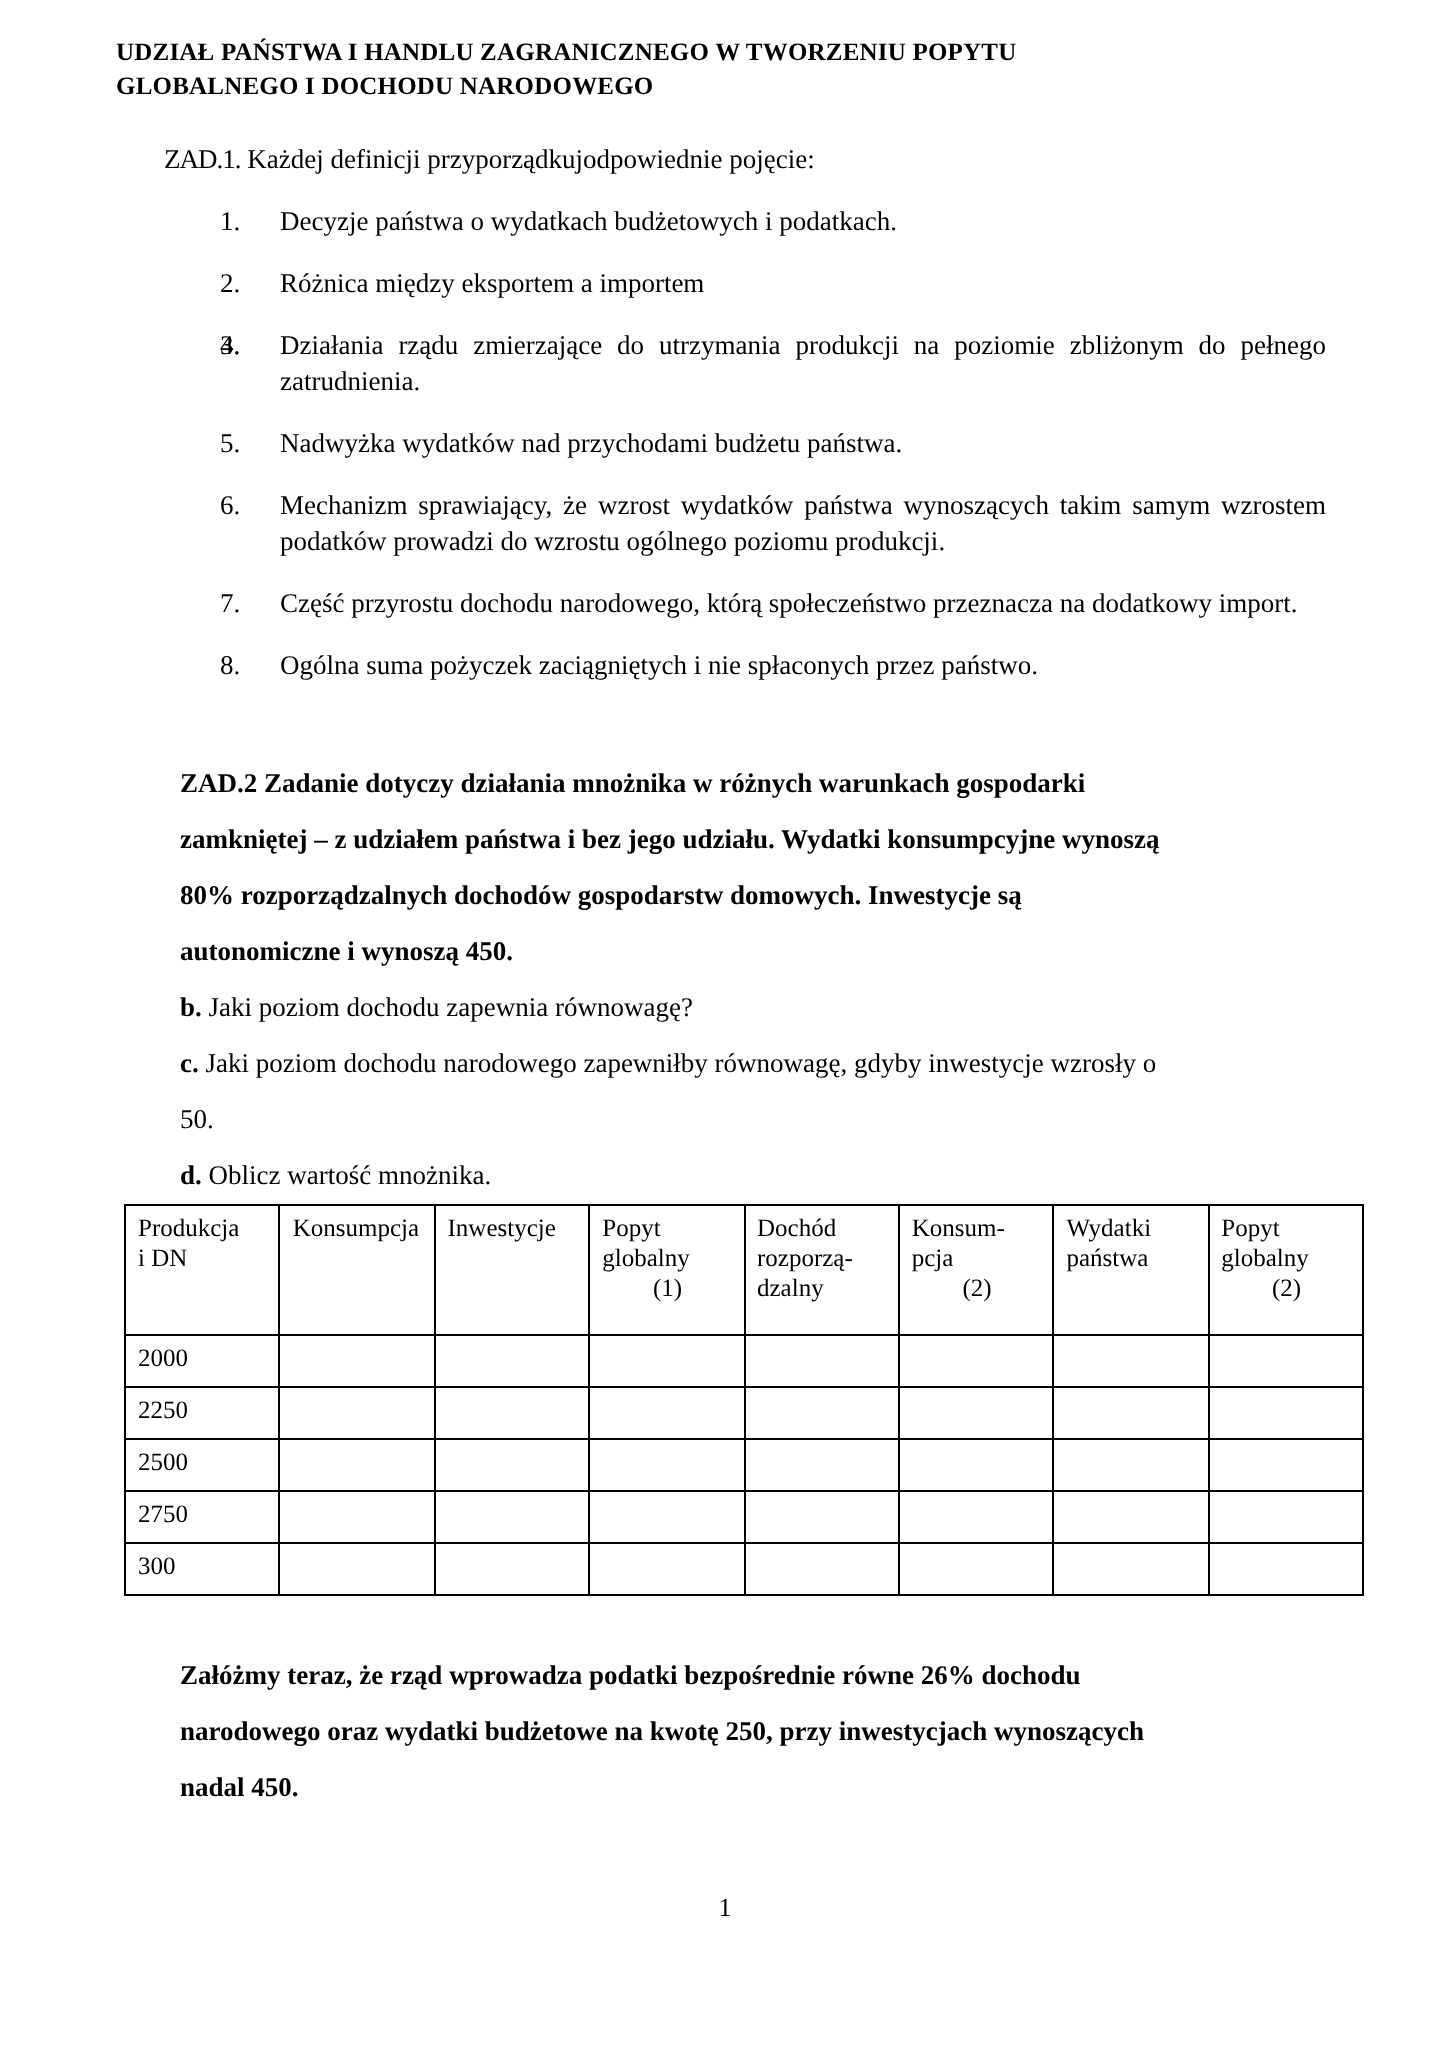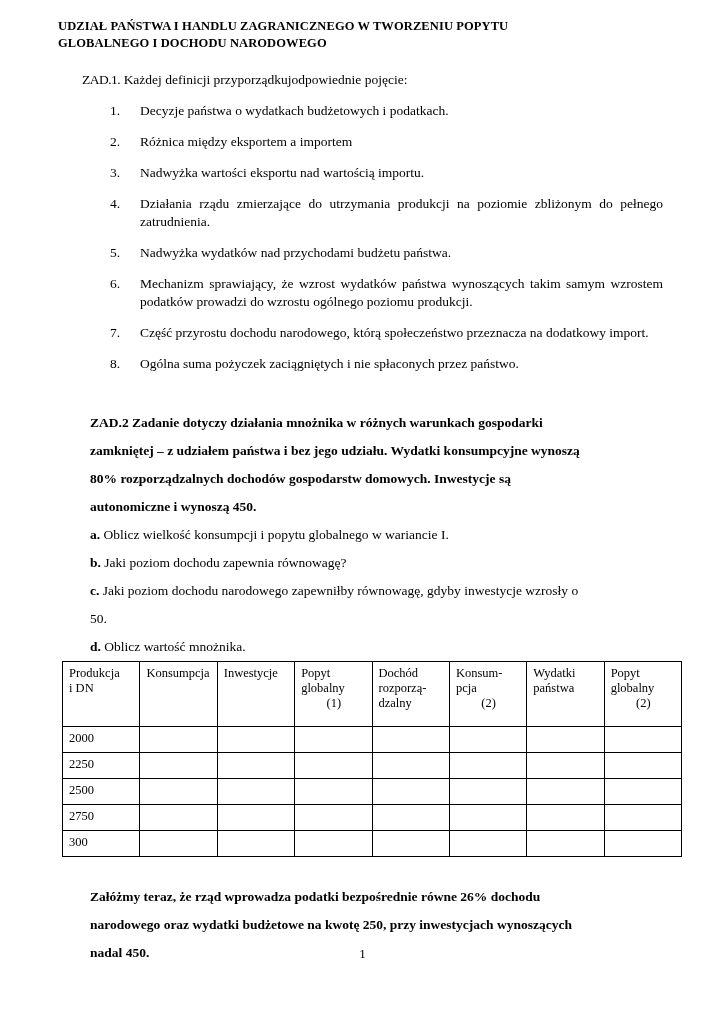--- a/index.html
+++ b/index.html
@@ -144,21 +144,20 @@
     <li>
       <span class="num">1.</span>
       <span>Decyzje państwa o wydatkach budżetowych i podatkach.</span>
     </li>
     <li>
       <span class="num">2.</span>
       <span>Różnica między eksportem a importem</span>
     </li>
     <li>
       <span class="num">3.</span>
-      <span>Nadwyżka wartości eksportu nad wartością importu.</span>
     </li>
     <li class="just">
       <span class="num">4.</span>
       <span>Działania  rządu zmierzające  do utrzymania  produkcji  na  poziomie zbliżonym do pełnego zatrudnienia.</span>
     </li>
     <li>
       <span class="num">5.</span>
       <span>Nadwyżka   wydatków   nad   przychodami  budżetu  państwa.</span>
     </li>
     <li class="just">
@@ -174,23 +173,20 @@
       <span>Ogólna suma pożyczek zaciągniętych i nie spłaconych przez  państwo.</span>
     </li>
   </ol>
 
   <div class="zad2-block">
     <div class="zad2-head">ZAD.2 Zadanie dotyczy działania mnożnika w różnych warunkach gospodarki</div>
     <div class="zad2-head">zamkniętej – z udziałem państwa i bez jego udziału. Wydatki konsumpcyjne wynoszą</div>
     <div class="zad2-head">80% rozporządzalnych dochodów gospodarstw domowych. Inwestycje są</div>
     <div class="zad2-head">autonomiczne i wynoszą 450.</div>
 
-    <div class="zad2-line">
-      <b>a.</b><span> Oblicz wielkość konsumpcji i popytu globalnego w wariancie I.</span>
-    </div>
     <div class="zad2-line">
       <b>b.</b><span> Jaki poziom dochodu zapewnia równowagę?</span>
     </div>
     <div class="zad2-line">
       <b>c.</b><span> Jaki poziom dochodu narodowego zapewniłby równowagę, gdyby inwestycje wzrosły o</span>
     </div>
     <div class="zad2-line">50.</div>
     <div class="zad2-line">
       <b>d.</b><span> Oblicz wartość mnożnika.</span>
     </div>

